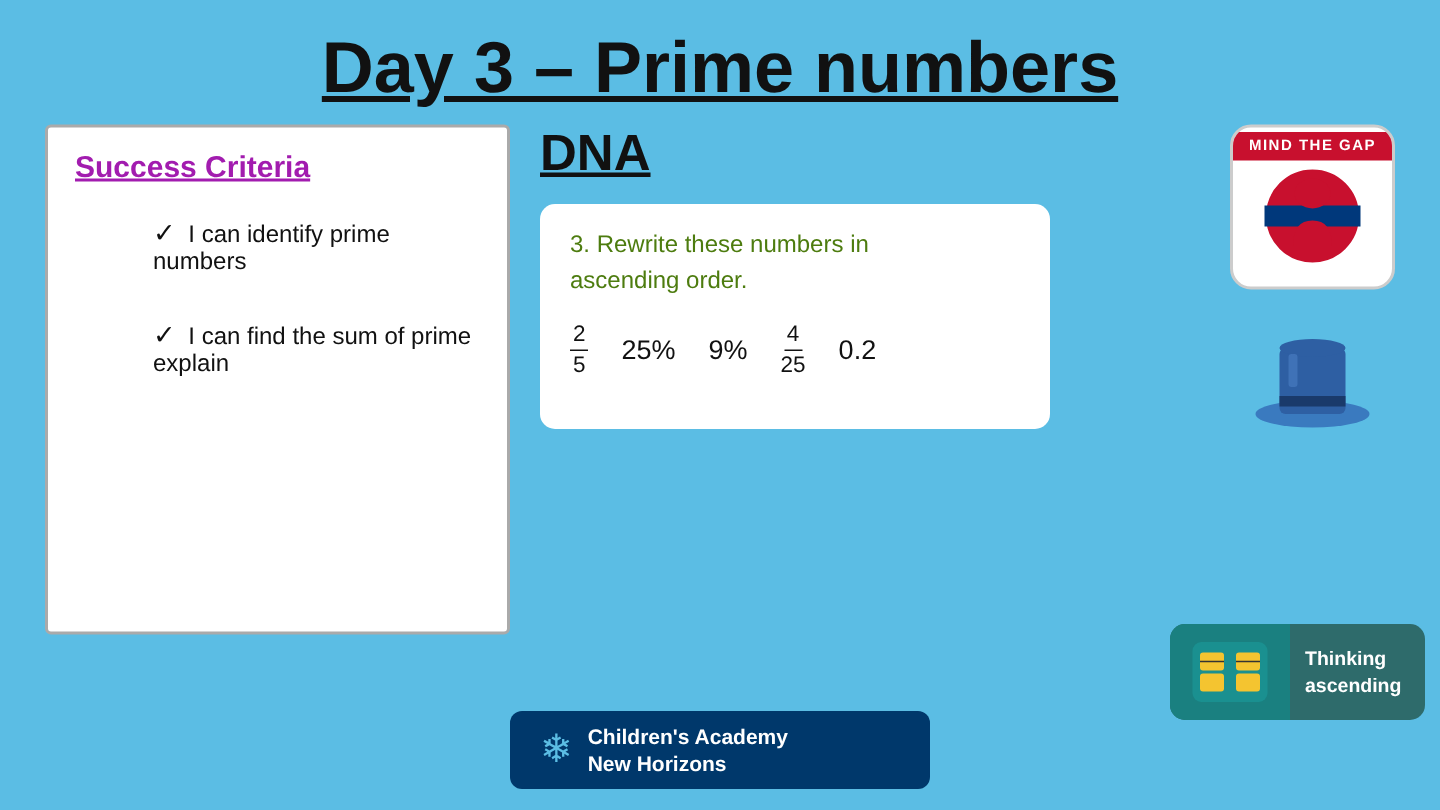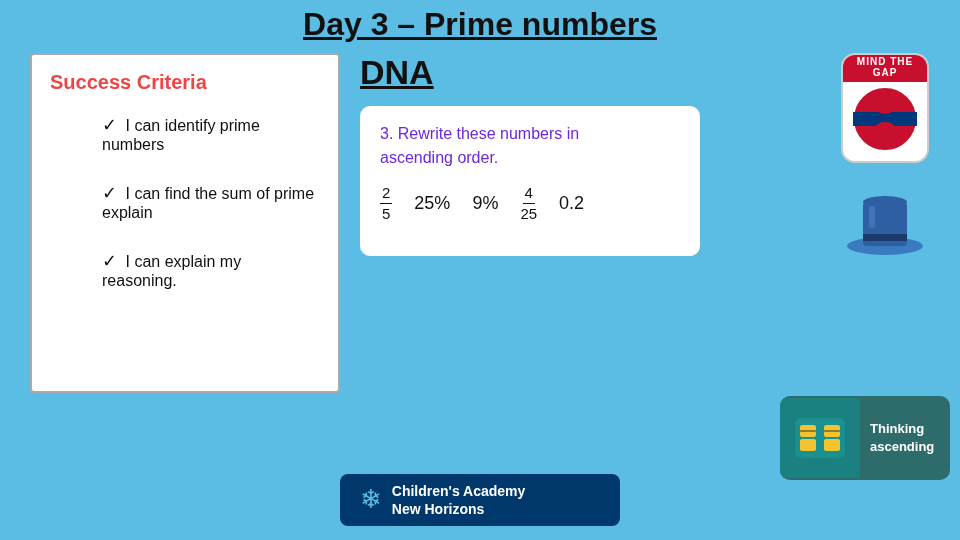--- a/index.html
+++ b/index.html
@@ -7,25 +7,25 @@
       width: 960px;
       height: 540px;
       background: #5bbde4;
       border-radius: 30px;
       font-family: Arial, sans-serif;
       overflow: hidden;
       position: relative;
     }
     .page-title {
       text-align: center;
-      font-size: 32px;
+      font-size: 48px;
       font-weight: bold;
       text-decoration: underline;
       color: #111;
-      padding-top: 6px;
+      padding-top: 18px;
       padding-bottom: 10px;
     }
     .main-content {
       display: flex;
       flex-direction: row;
       padding: 0 30px;
       gap: 20px;
       position: relative;
     }
     .success-box {
@@ -33,22 +33,23 @@
       border: 2px solid #aaa;
       border-radius: 4px;
       width: 310px;
       min-height: 340px;
       padding: 16px 18px 20px 18px;
       flex-shrink: 0;
     }
     .success-title {
       font-size: 20px;
       font-weight: bold;
+      text-decoration: underline;
       margin-bottom: 20px;
-      color: #ef4444;
+      color: #a21caf;
     }
     .criteria-item {
       font-size: 16px;
       margin-bottom: 28px;
       color: #111;
       padding-left: 4px;
       margin-left: 48px;
     }
     .criteria-item .check {
       color: #111;
@@ -70,21 +71,21 @@
     }
     .dna-box {
       background: white;
       border-radius: 10px;
       padding: 16px 20px 20px 20px;
       width: 340px;
       min-height: 150px;
     }
     .dna-box-text {
       font-size: 16px;
-      color: #6d28d9;
+      color: #4d7c0f;
       line-height: 1.5;
     }
     .dna-box-text strong {
       font-weight: normal;
     }
     .numbers-row {
       display: flex;
       align-items: center;
       gap: 22px;
       margin-top: 14px;
@@ -111,21 +112,21 @@
     .right-icons {
       display: flex;
       flex-direction: column;
       align-items: center;
       gap: 20px;
       position: absolute;
       right: 30px;
       top: 0;
     }
     .mind-the-gap {
-      width: 88px;
+      width: 110px;
       height: 110px;
       border-radius: 14px;
       background: white;
       display: flex;
       flex-direction: column;
       align-items: center;
       justify-content: center;
       overflow: hidden;
       border: 2px solid #ccc;
     }
@@ -152,21 +153,21 @@
       justify-content: center;
     }
     .top-hat-svg {
       width: 80px;
       height: 70px;
     }
     .thinking-box {
       background: #2e6b6b;
       border-radius: 10px;
       width: 170px;
-      height: 84px;
+      height: 64px;
       display: flex;
       flex-direction: row;
       align-items: center;
       overflow: hidden;
       position: absolute;
       right: 10px;
       bottom: 60px;
     }
     .thinking-img {
       background: #1a8080;
@@ -217,24 +218,20 @@
 
   <div class="success-box">
     <div class="success-title">Success Criteria</div>
     <div class="criteria-item">
       <span class="check">✓</span>
       <span>I can identify prime numbers</span>
     </div>
     <div class="criteria-item">
       <span class="check">✓</span>
       <span>I can find the sum of prime explain</span>
-    </div>
-    <div class="criteria-item">
-      <span class="check">✓</span>
-      <span>I can explain my reasoning.</span>
     </div>
   </div>
 
   <div class="dna-section">
     <div class="dna-label">DNA</div>
     <div class="dna-box">
       <div class="dna-box-text">
         <span>3. Rewrite these numbers in</span><br>
         <strong>ascending order.</strong>
       </div>

